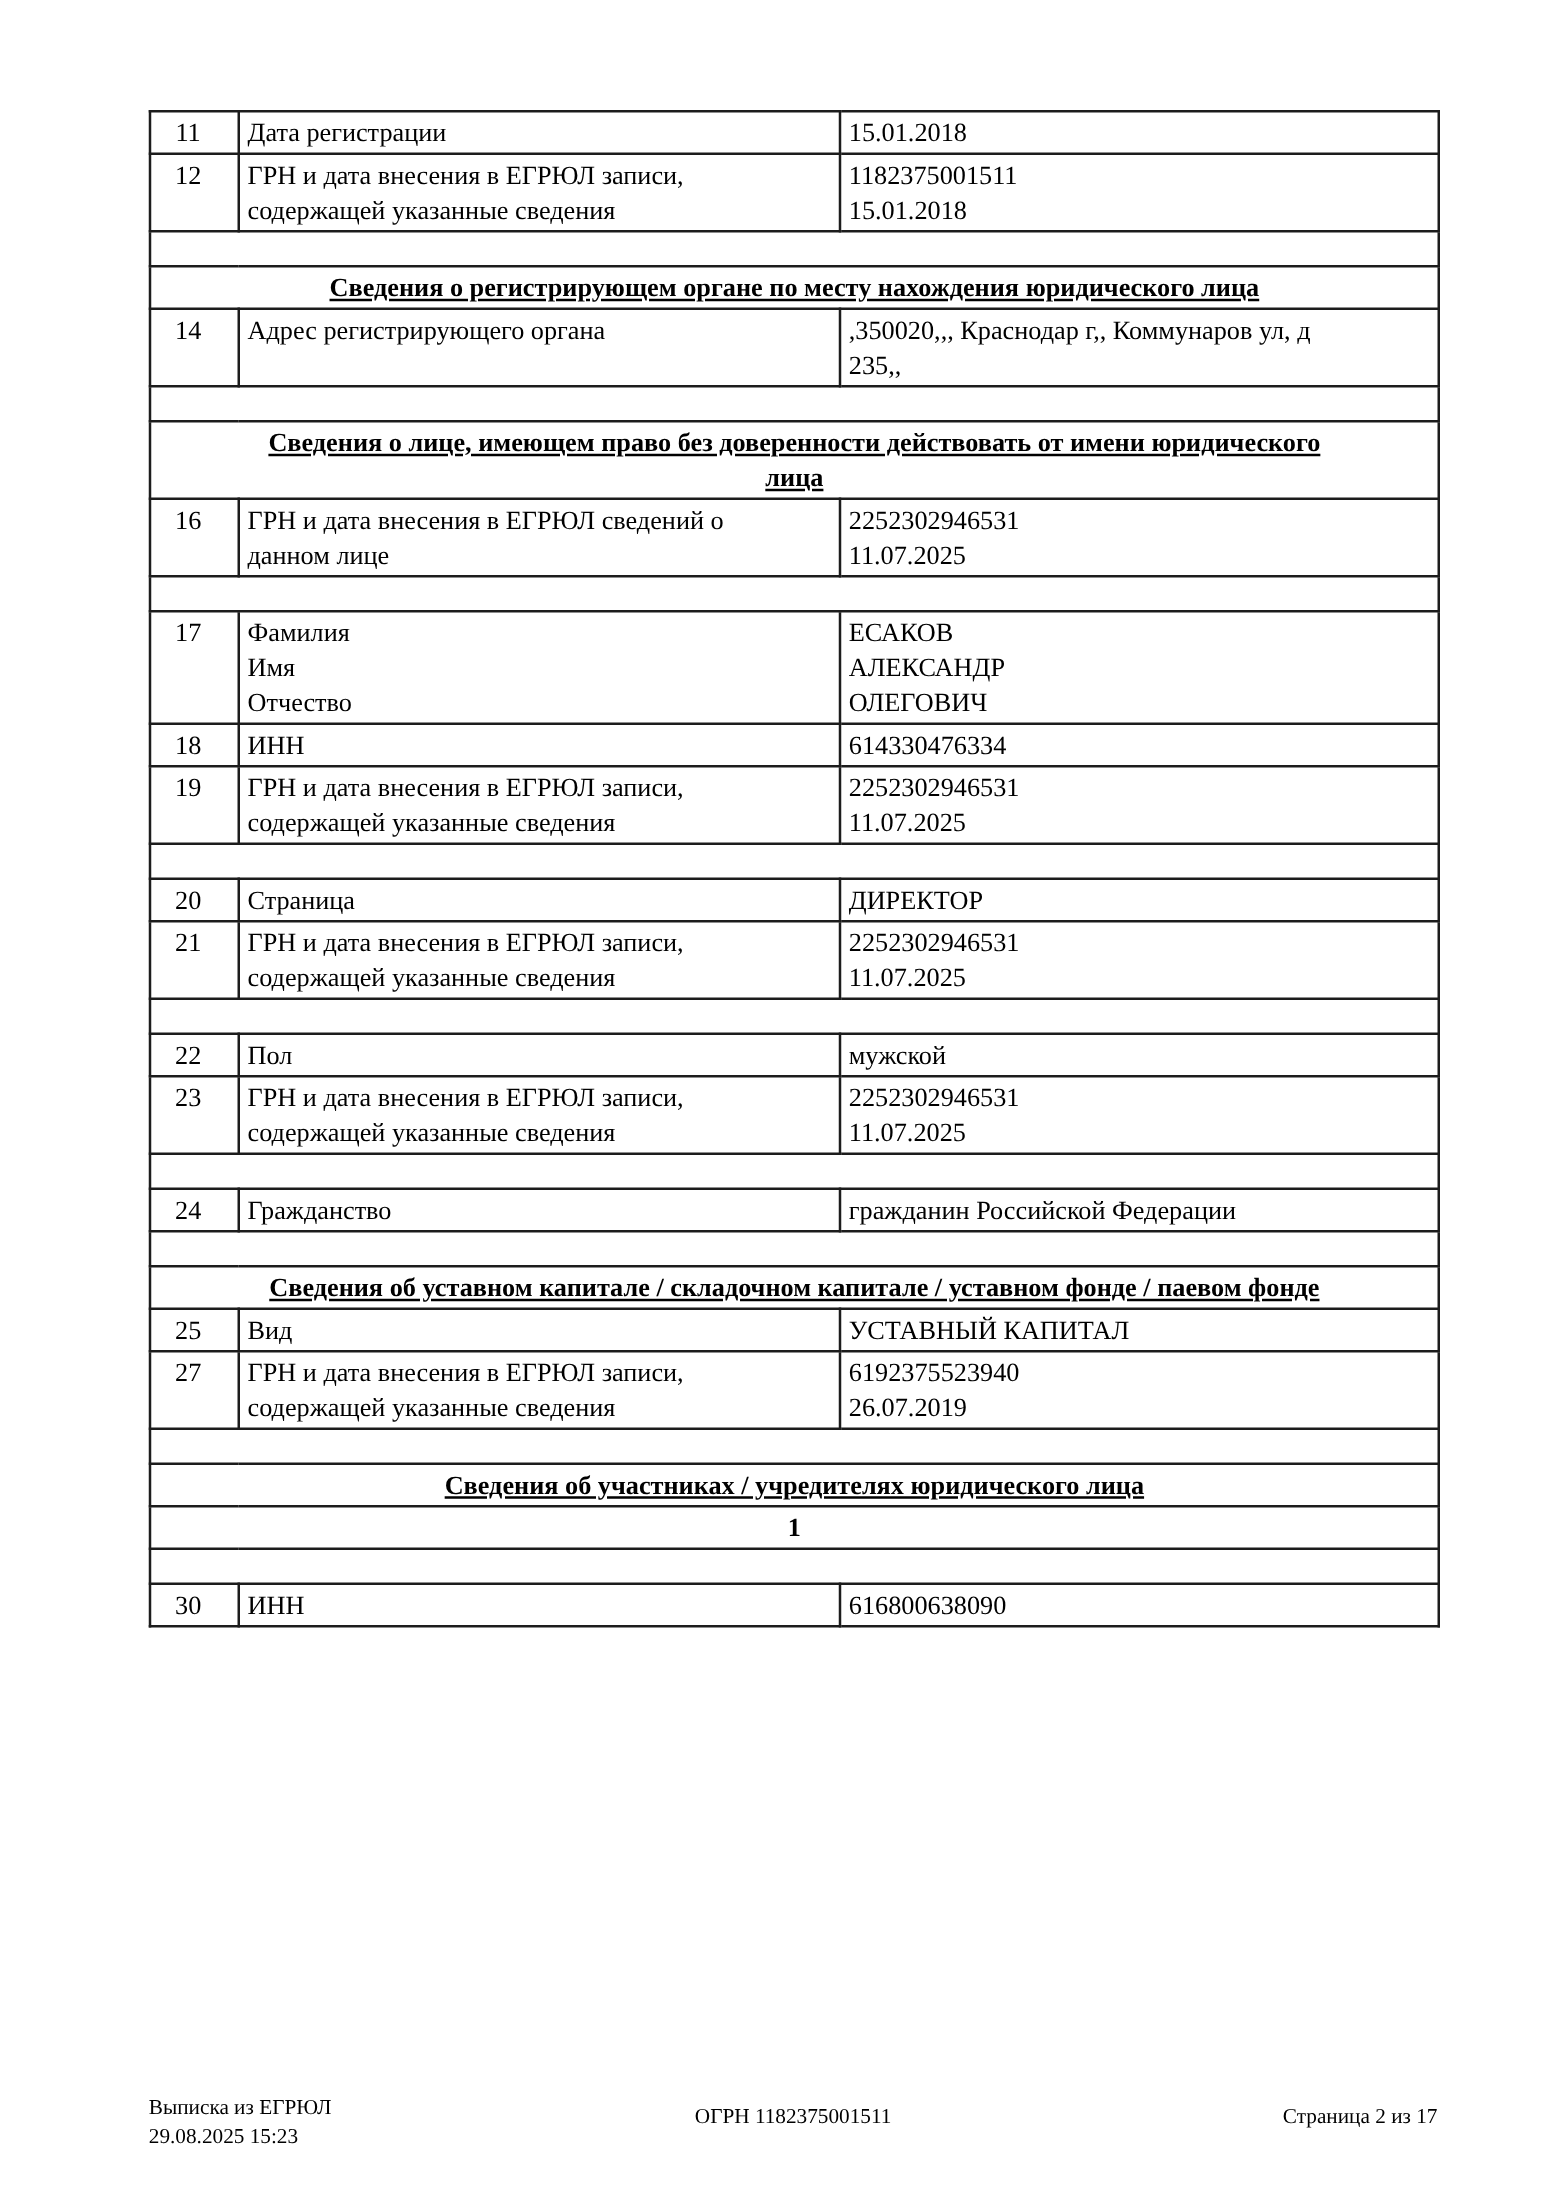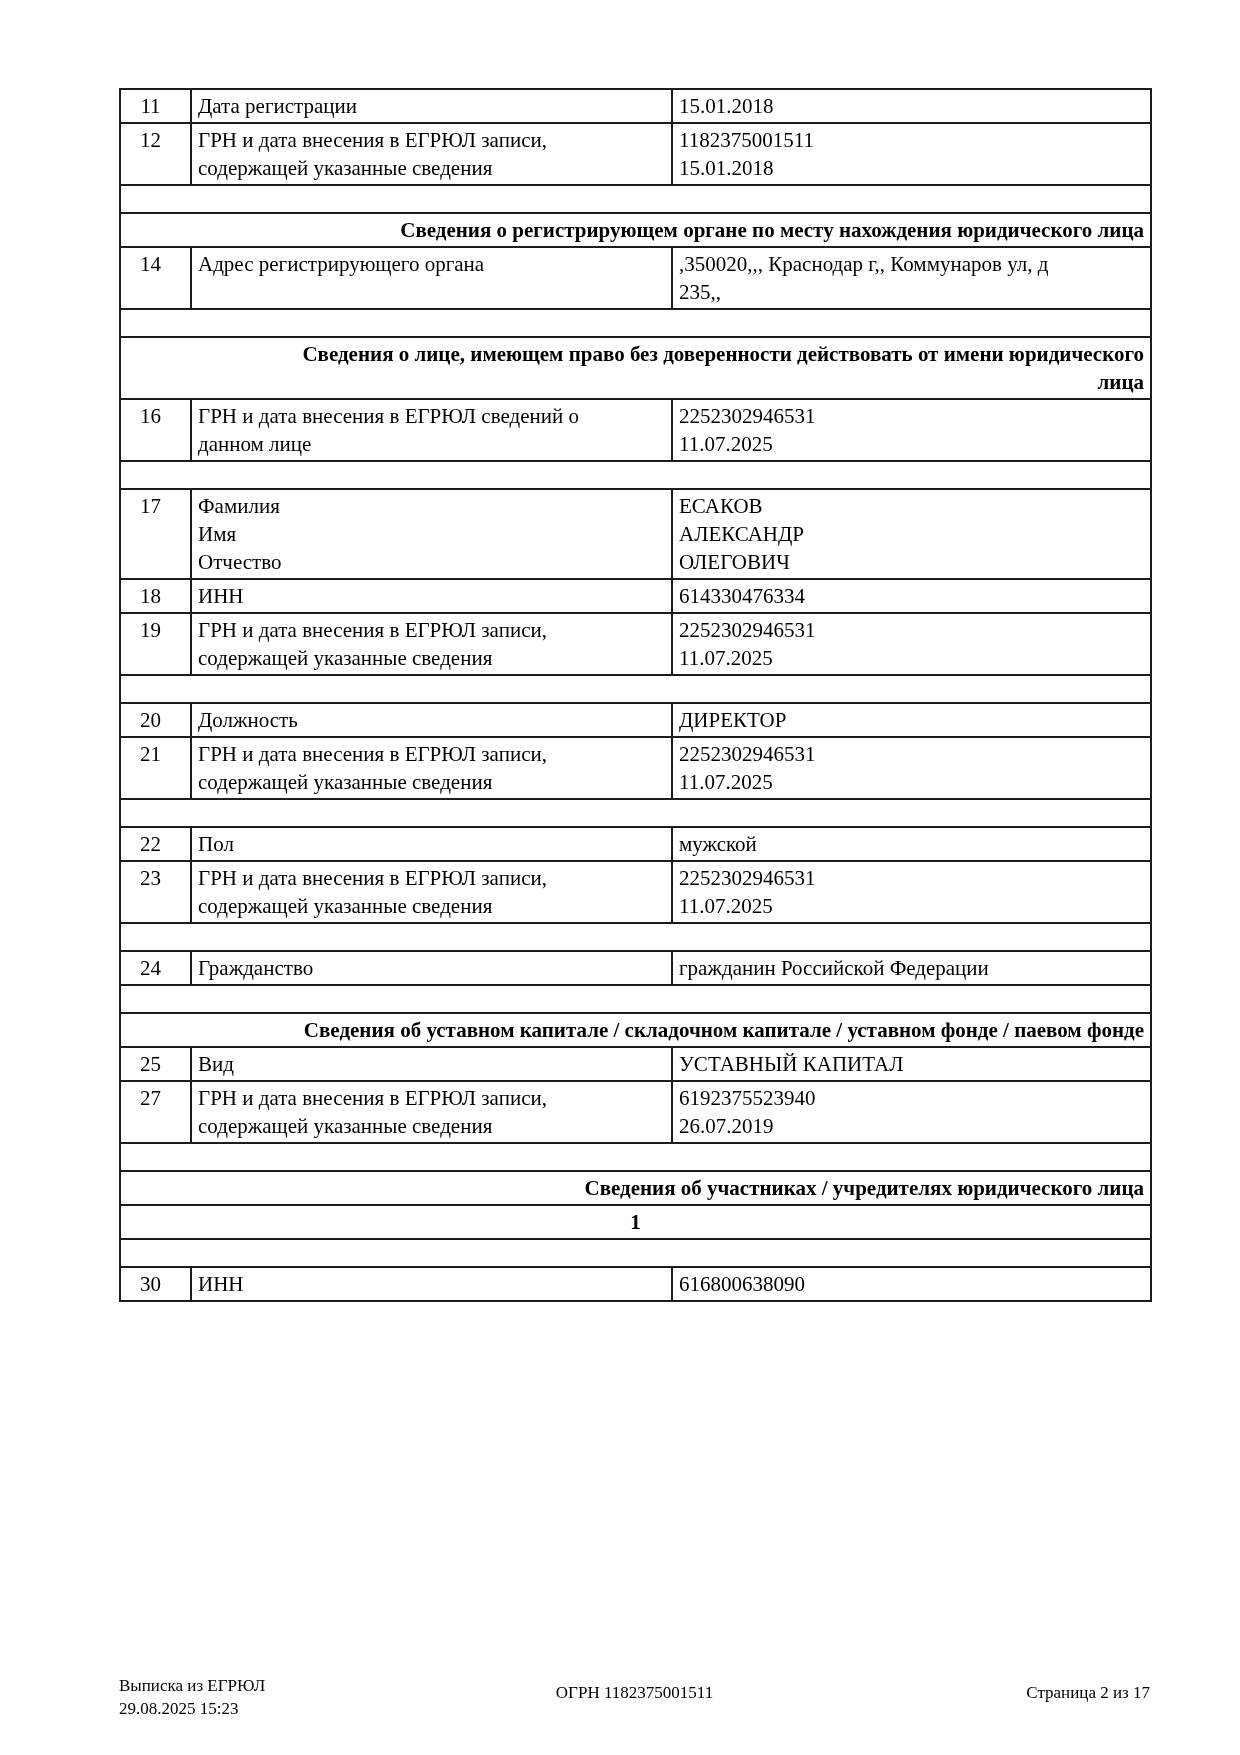--- a/index.html
+++ b/index.html
@@ -37,21 +37,22 @@
     overflow: hidden;
     word-wrap: break-word;
   }
   td.cell-num {
     text-align: center;
     padding-left: 2px;
     padding-right: 12px;
   }
   tr.row-section td {
     font-weight: bold;
-    text-align: right;
+    text-align: center;
+    text-decoration: underline;
   }
   tr.row-subnum td {
     font-weight: bold;
     text-align: center;
   }
   tr.row-spacer td {
     height: 26px;
     padding: 0;
   }
   .doc-footer {
@@ -155,21 +156,21 @@
         <td>ГРН и дата внесения в ЕГРЮЛ записи,
 содержащей указанные сведения</td>
         <td>2252302946531
 11.07.2025</td>
       </tr>
       <tr class="row-spacer">
         <td colspan="3"></td>
       </tr>
       <tr>
         <td class="cell-num">20</td>
-        <td>Должность</td>
+        <td>Страница</td>
         <td>ДИРЕКТОР</td>
       </tr>
       <tr>
         <td class="cell-num">21</td>
         <td>ГРН и дата внесения в ЕГРЮЛ записи,
 содержащей указанные сведения</td>
         <td>2252302946531
 11.07.2025</td>
       </tr>
       <tr class="row-spacer">

